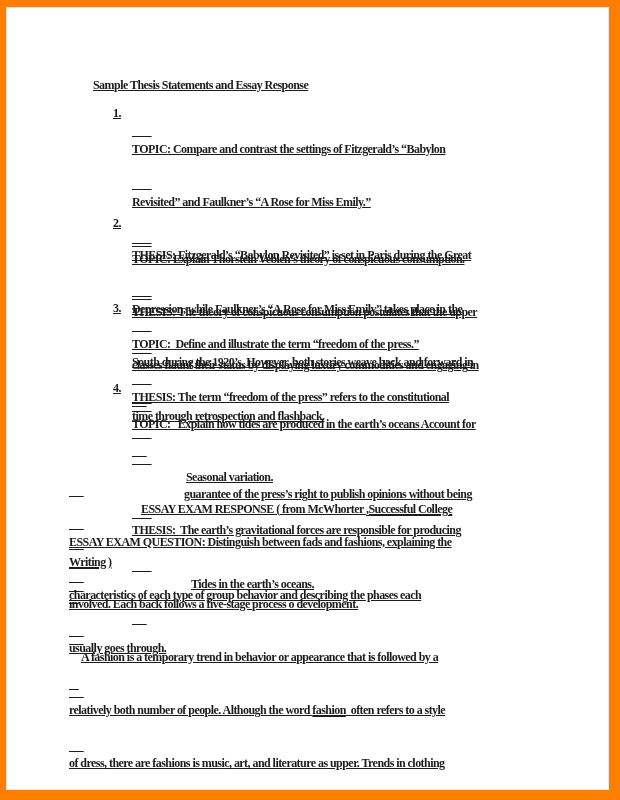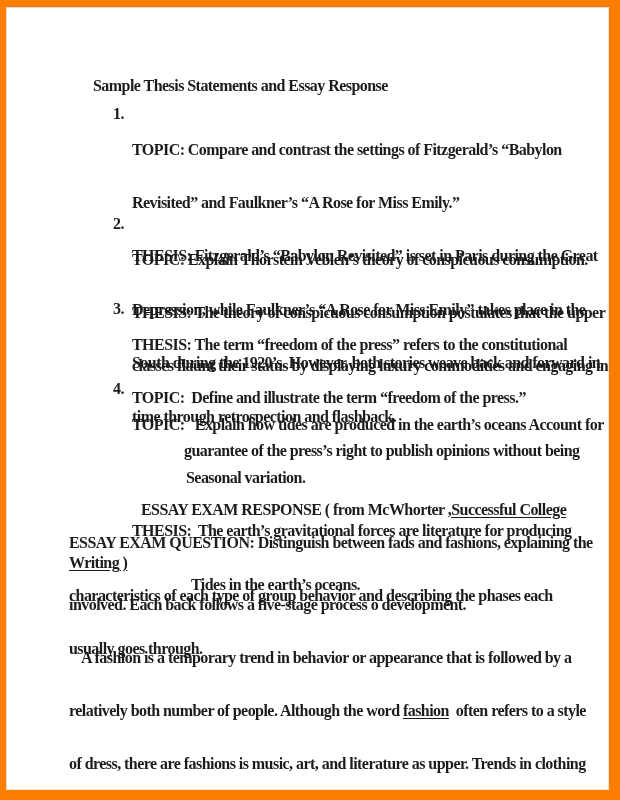--- a/index.html
+++ b/index.html
@@ -20,38 +20,39 @@
     background: #ffffff;
     border-top: 1px solid #dcdcdc;
     border-left: 1px solid #dcdcdc;
     border-right: 1px solid #f0e6da;
     border-bottom: 1px solid #f0e6da;
   }
   .blk {
     position: absolute;
     color: #1c1c1c;
     font-weight: 700;
-    font-size: 16px;
+    font-size: 12px;
     line-height: 17.8px;
     letter-spacing: -0.55px;
     white-space: pre;
+    text-decoration: underline;
   }
   .title { left: 86px; top: 69px; }
   .item { display: flex; }
   .item .num { width: 19px; flex: 0 0 19px; }
   .item-1 { left: 106px; top: 97px; }
   .item-2 { left: 106px; top: 207px; }
   .item-3 { left: 106px; top: 292px; }
   .item-4 { left: 106px; top: 372px; }
   .ln { white-space: pre; }
-  .ind-a { padding-left: 52px; }  
+  .ind-a { padding-left: 52px; margin-top: 44px; }  
   .ind-b { padding-left: 54px; }  
   .ind-c { padding-left: 59px; }  
   .heading { left: 62px; top: 457px; width: 480px; }
-  .heading .first { padding-left: 72px; text-align: center; }
+  .heading .first { padding-left: 72px; }
   .qpara { left: 62px; top: 490px; }
   .para1 { left: 62px; top: 552px; }
   .para2 { left: 62px; top: 605px; }
   .findent { padding-left: 12px; }
   .u { text-decoration: underline; text-underline-offset: 2px; }
 </style>
 </head>
 <body>
 
 <div class="frame">
@@ -76,32 +77,32 @@
       <div class="itext">
         <div class="ln">TOPIC: Explain Thorstein Veblen’s theory of conspicuous consumption.</div>
         <div class="ln">THESIS: The theory of conspicuous consumption postulates that the upper</div>
         <div class="ln">classes flaunt their status by displaying luxury commodities and engaging in</div>
       </div>
     </div>
 
     <div class="blk item item-3">
       <div class="num">3.</div>
       <div class="itext">
+        <div class="ln">TOPIC:  Define and illustrate the term “freedom of the press.”</div>
         <div class="ln">THESIS: The term “freedom of the press” refers to the constitutional</div>
-        <div class="ln">TOPIC:  Define and illustrate the term “freedom of the press.”</div>
         <div class="ln ind-a">guarantee of the press’s right to publish opinions without being</div>
       </div>
     </div>
 
     <div class="blk item item-4">
       <div class="num">4.</div>
       <div class="itext">
         <div class="ln">TOPIC:   Explain how tides are produced in the earth’s oceans Account for</div>
         <div class="ln ind-b">Seasonal variation.</div>
-        <div class="ln">THESIS:  The earth’s gravitational forces are literature for producing</div>
+        <div class="ln">THESIS:  The earth’s gravitational forces are responsible for producing</div>
         <div class="ln ind-c">Tides in the earth’s oceans.</div>
       </div>
     </div>
 
     <div class="blk heading">
       <div class="ln first"><span>ESSAY EXAM RESPONSE ( from McWhorter </span><span class="u">,Successful College</span></div>
       <div class="ln"><span class="u">Writing )</span></div>
     </div>
 
     <div class="blk qpara">

